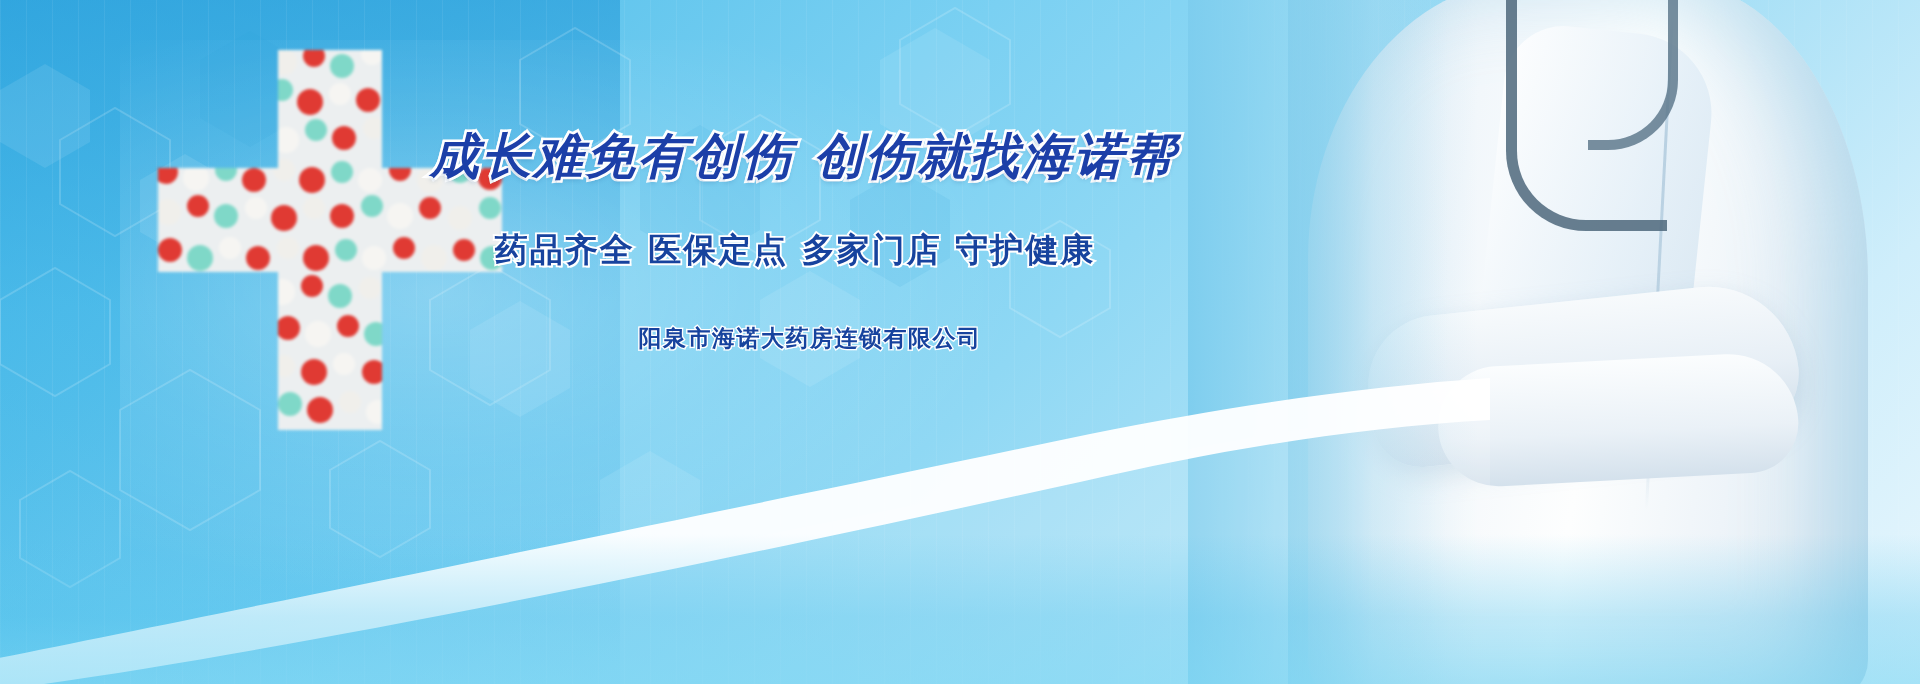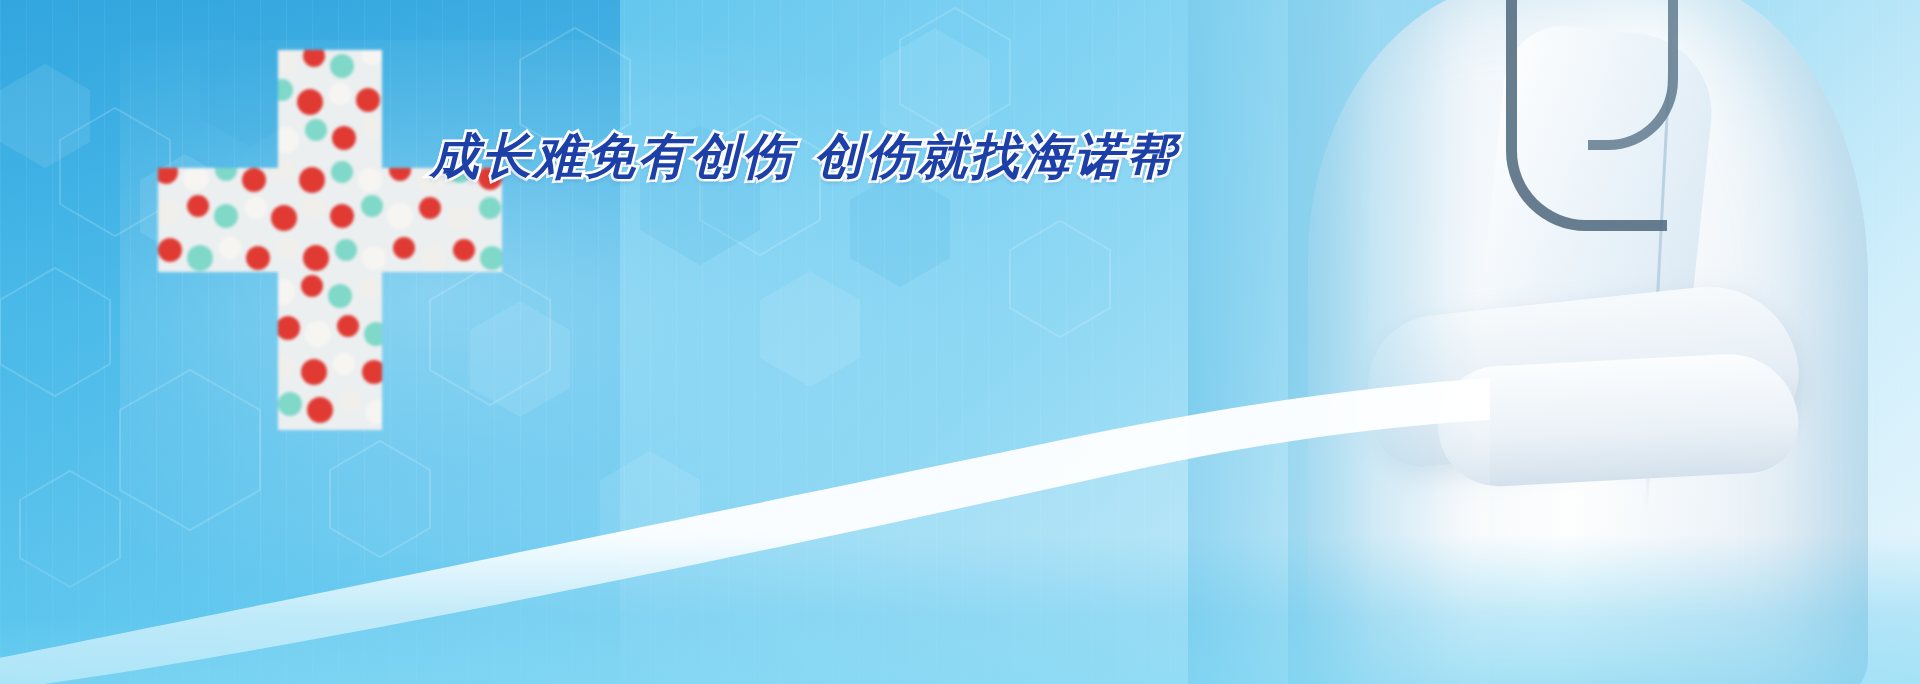--- a/index.html
+++ b/index.html
@@ -389,15 +389,17 @@
 
   <svg class="swoosh" viewBox="0 0 1500 320" preserveAspectRatio="none">
     <path d="M-20,300 C200,255 600,175 1100,70 C1250,40 1380,22 1500,14 L1500,56 C1360,64 1230,86 1090,118 C600,226 220,300 -20,330 Z" fill="#ffffff" fill-opacity="0.95"></path>
     <path d="M-20,318 C200,282 620,205 1120,100 C1270,70 1390,50 1500,40 L1500,320 L-20,320 Z" fill="#ffffff" fill-opacity="0.16"></path>
   </svg>
 
   <div class="bottom-fade"></div>
 
   <div class="text-block">
     <div class="headline">成长难免有创伤  创伤就找海诺帮</div>
+    <div class="subline">药品齐全  医保定点  多家门店  守护健康</div>
+    <div class="company">阳泉市海诺大药房连锁有限公司</div>
   </div>
 
 </div>
 
 </body></html>

